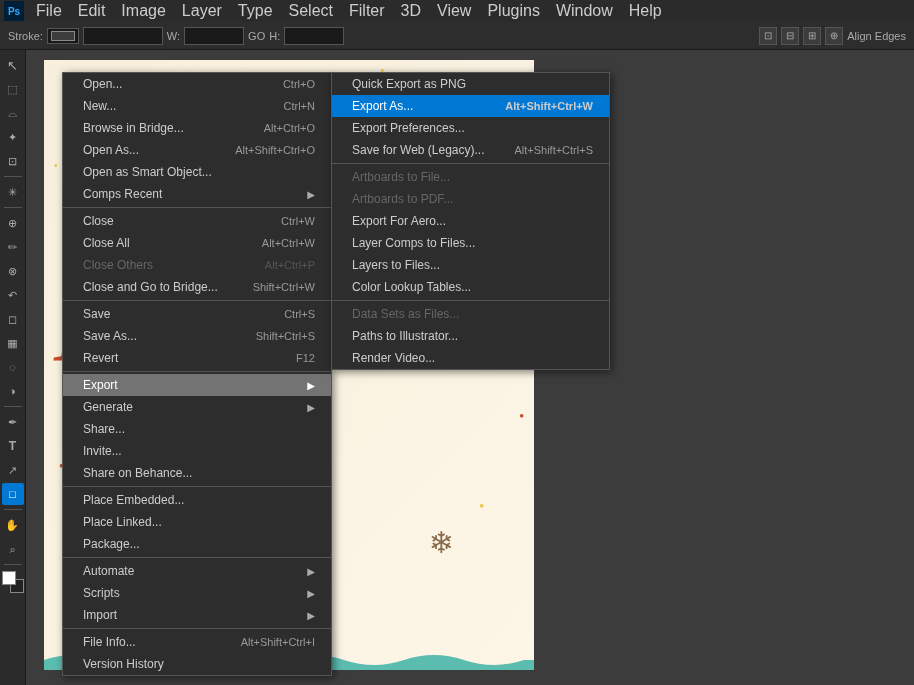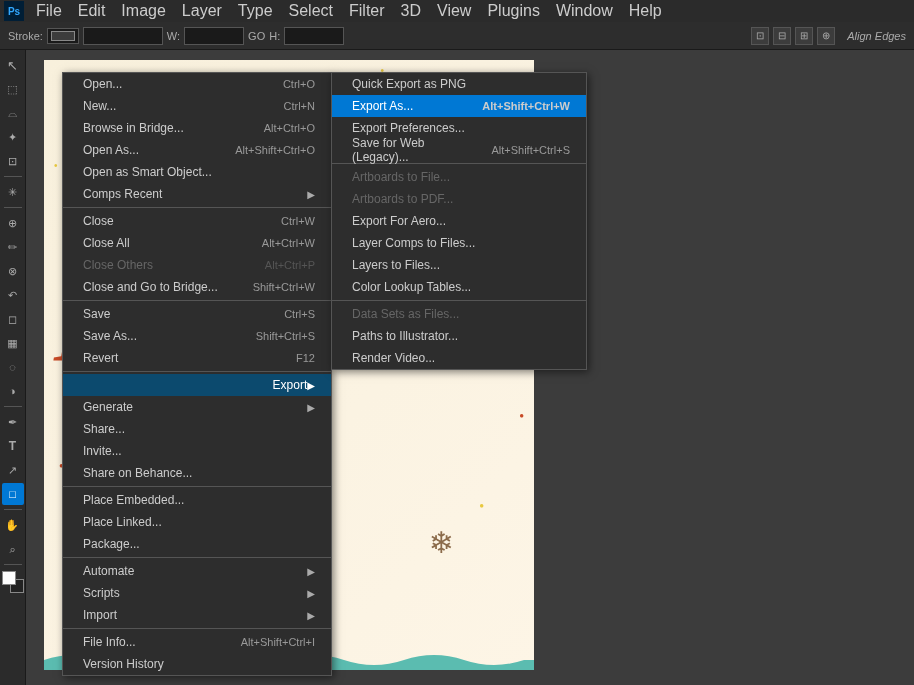--- a/index.html
+++ b/index.html
@@ -131,41 +131,40 @@
       width: 270px;
       background: #2d2d2d;
       border: 1px solid #555;
       z-index: 1000;
       box-shadow: 2px 2px 8px rgba(0,0,0,0.5);
     }
     .dropdown-export {
       position: absolute;
       top: 22px;
       left: 305px;
-      width: 256px;
+      width: 279px;
       background: #2d2d2d;
       border: 1px solid #555;
       z-index: 1001;
       box-shadow: 2px 2px 8px rgba(0,0,0,0.5);
     }
     .menu-item {
       padding: 4px 16px 4px 20px;
       color: #cccccc;
       cursor: pointer;
       display: flex;
       justify-content: space-between;
       align-items: center;
       height: 22px;
       font-size: 12px;
     }
     .menu-item.disabled { color: #666; cursor: default; }
     .menu-item.active-highlight {
-      background: #0c4a6e;
+      background: #737373;
       color: white;
-      justify-content: flex-end;
     }
     .menu-item.export-as-highlight {
       background: #0078d4;
       color: white;
     }
     .menu-separator {
       height: 1px;
       background: #555;
       margin: 2px 0;
     }
@@ -231,21 +230,21 @@
   <span style="color:#aaa;font-size:11px;">GO</span>
   <span class="toolbar-label">H:</span>
   <input class="toolbar-input" style="width: 60px;" value="">
   <div style="flex:1;"></div>
   <div style="display:flex;gap:4px;align-items:center;">
     <div style="width:18px;height:18px;background:#3c3c3c;border:1px solid #555;display:flex;align-items:center;justify-content:center;color:#aaa;font-size:10px;">⊡</div>
     <div style="width:18px;height:18px;background:#3c3c3c;border:1px solid #555;display:flex;align-items:center;justify-content:center;color:#aaa;font-size:10px;">⊟</div>
     <div style="width:18px;height:18px;background:#3c3c3c;border:1px solid #555;display:flex;align-items:center;justify-content:center;color:#aaa;font-size:10px;">⊞</div>
     <div style="width:18px;height:18px;background:#3c3c3c;border:1px solid #555;display:flex;align-items:center;justify-content:center;color:#aaa;font-size:10px;">⊕</div>
   </div>
-  <span style="color:#aaa;font-size:11px;margin-left:8px;font-style:italic;">Align Edges</span>
+  <span style="color:#aaa;font-size:11px;margin-left:0;">Align Edges</span>
 </div>
 
 <div class="main-layout">
 
   <div class="left-toolbar">
     <div class="tool-icon">↖</div>
     <div class="tool-icon" style="font-size:11px;">⬚</div>
     <div class="tool-icon" style="font-size:11px;">⌓</div>
     <div class="tool-icon" style="font-size:11px;">✦</div>
     <div class="tool-icon" style="font-size:11px;">⊡</div>

